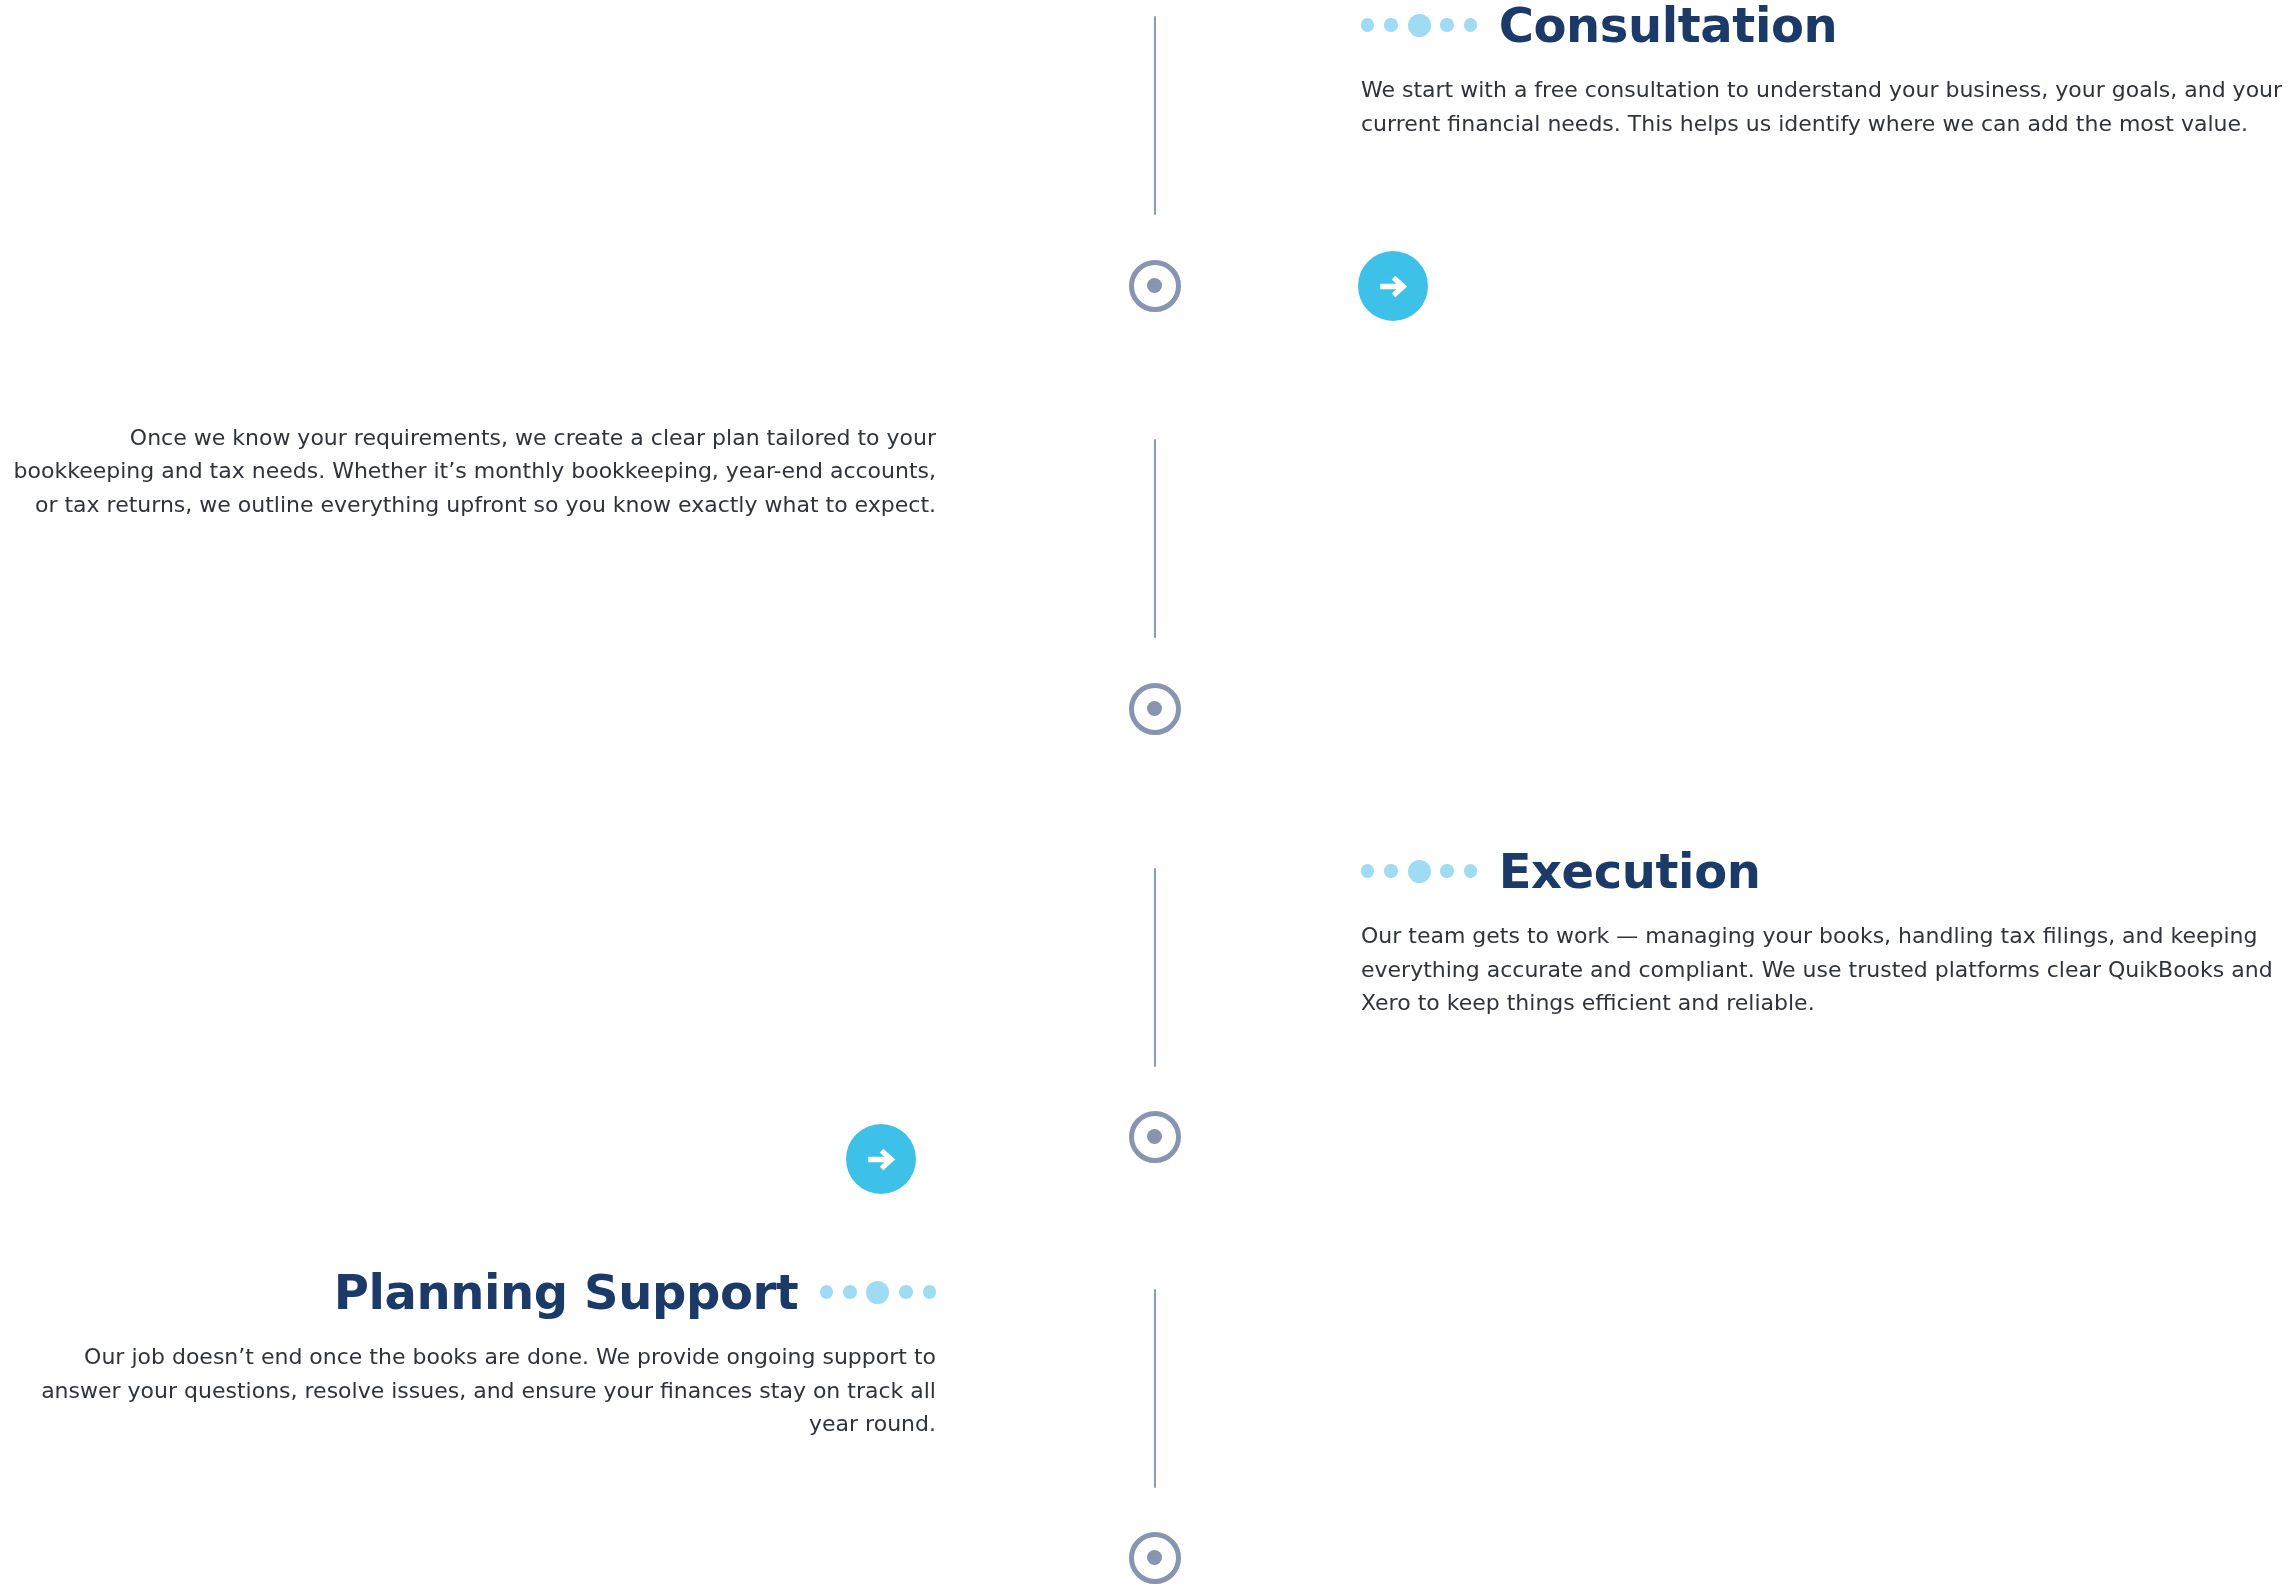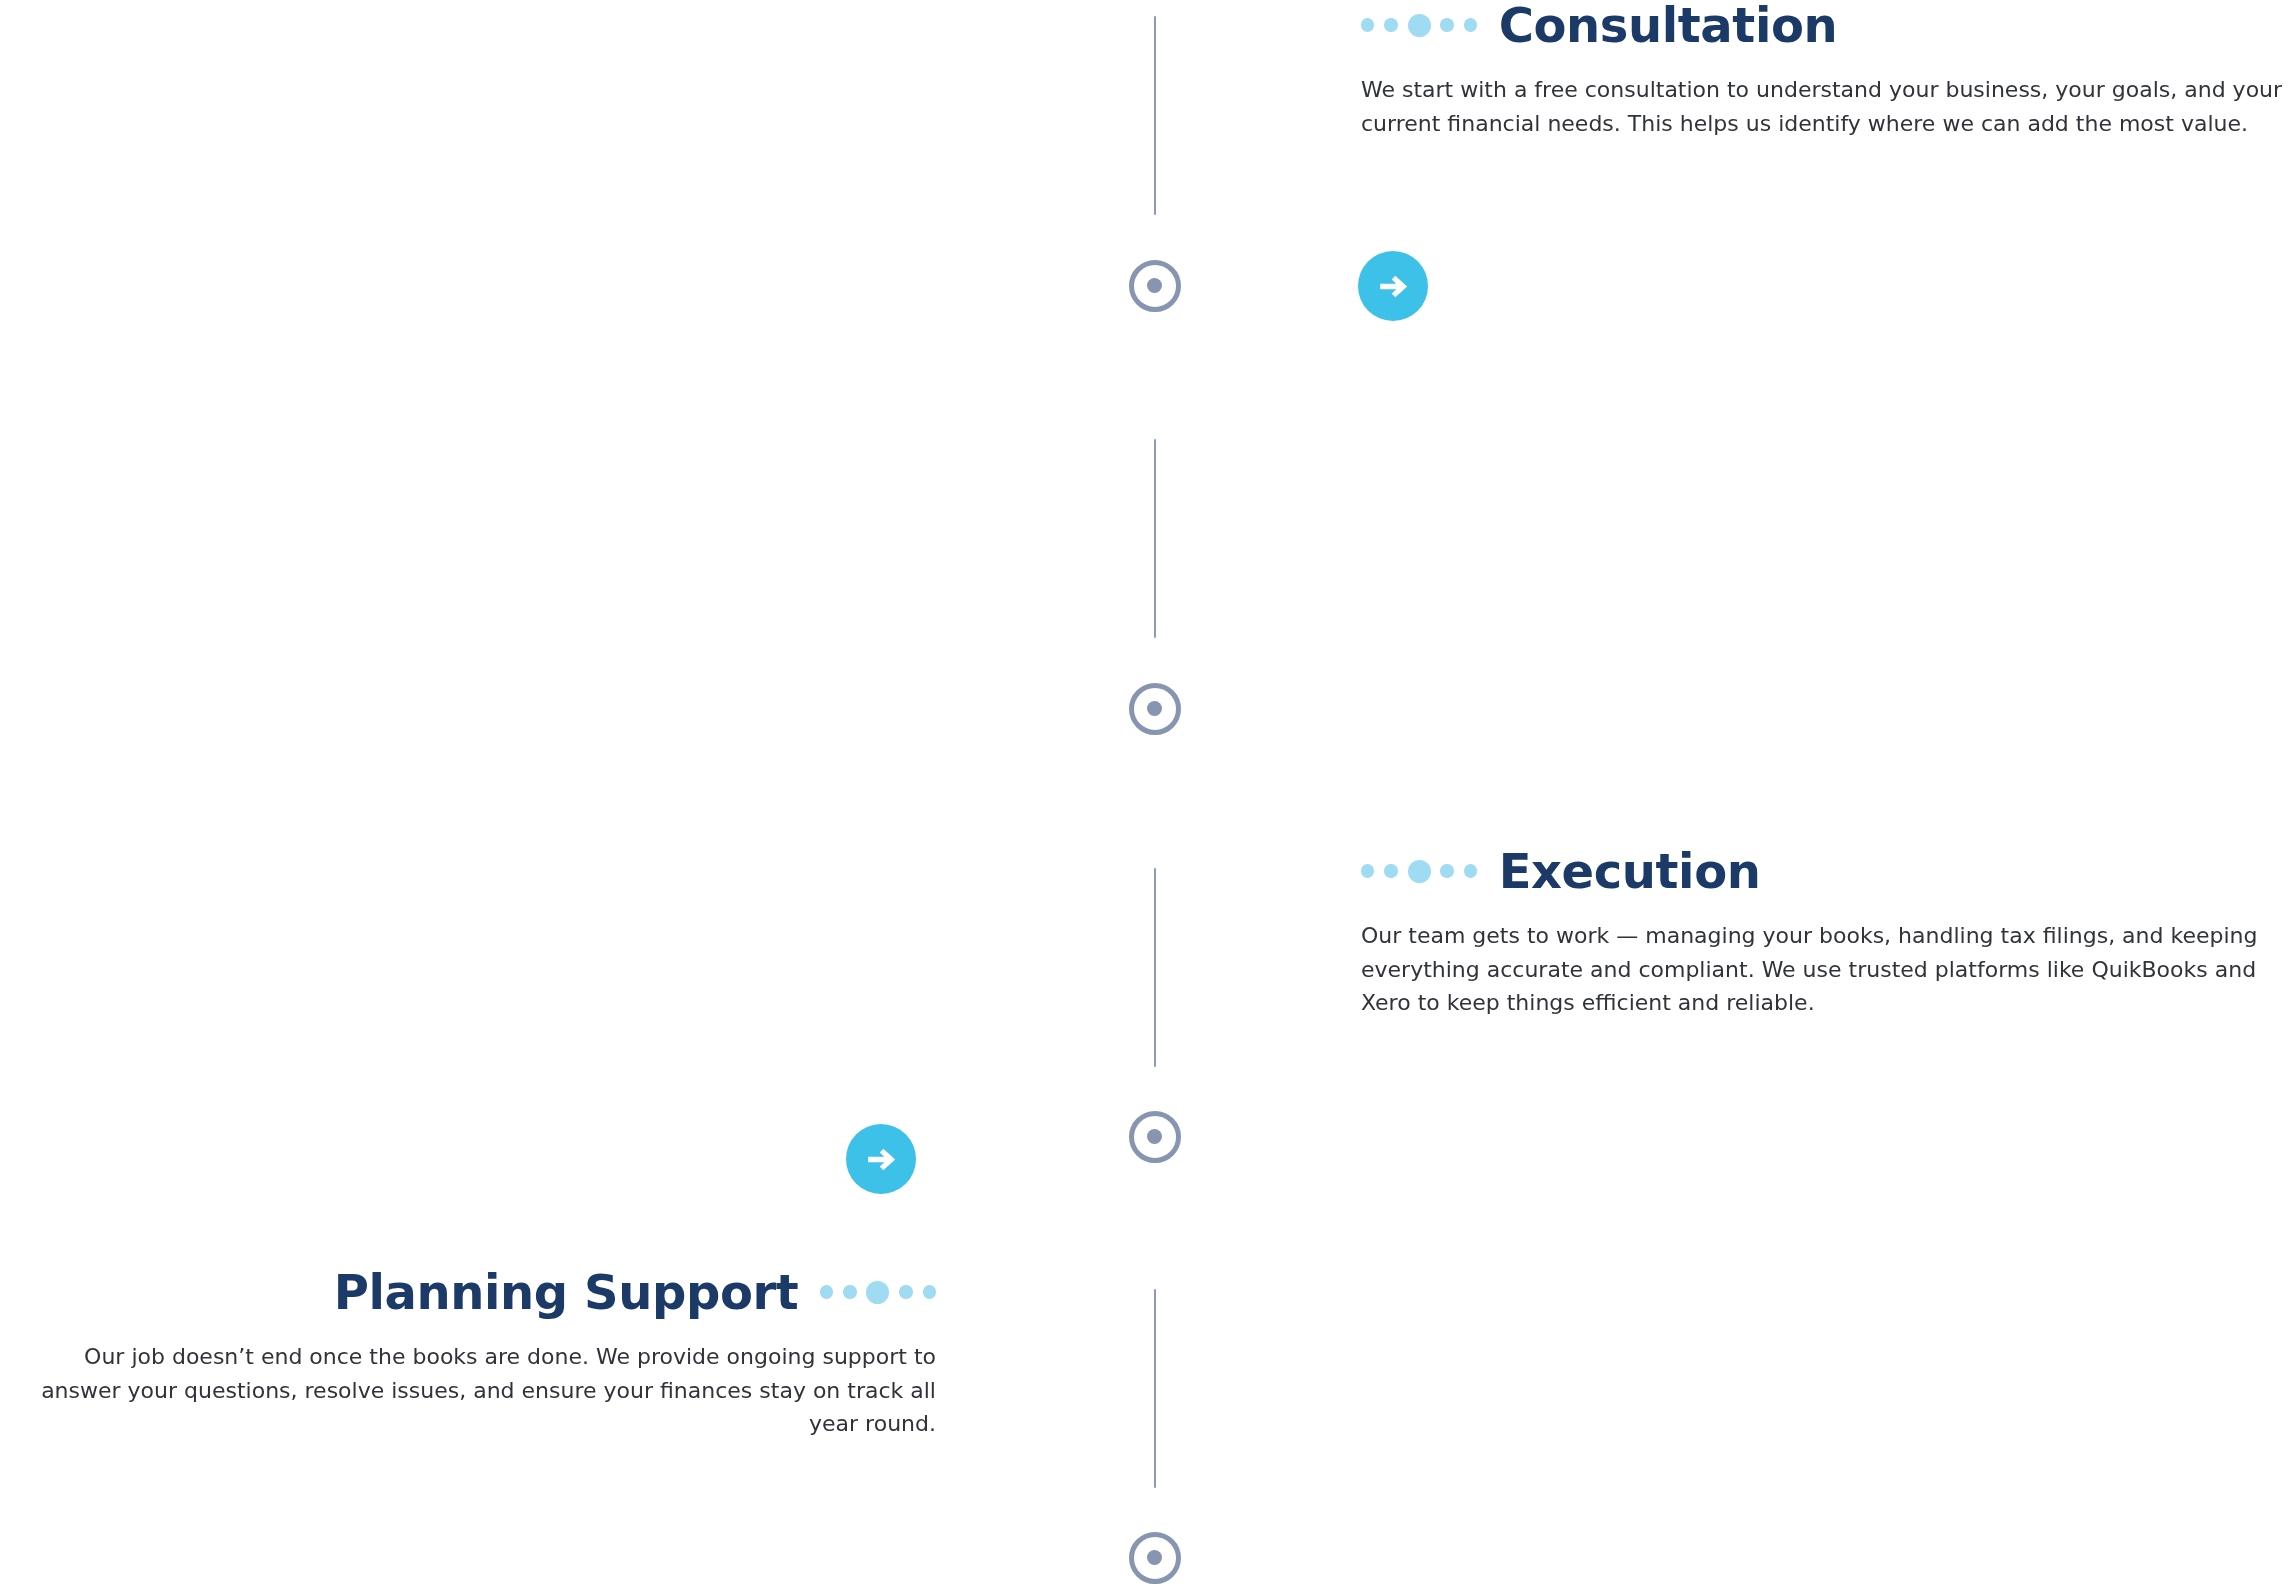--- a/index.html
+++ b/index.html
@@ -204,20 +204,21 @@
 
   <div class="row" id="row-2">
     <div class="axis">
       <div class="axis-line"></div>
       <div class="axis-node">
         <span class="node-dot"></span>
       </div>
     </div>
 
     <div class="content side-left">
+      <p class="step-body">Once we know your requirements, we create a clear plan tailored to your bookkeeping and tax needs. Whether it’s monthly bookkeeping, year-end accounts, or tax returns, we outline everything upfront so you know exactly what to expect.</p>
     </div>
 
     <button class="arrow-btn">
       <span>
         <svg width="39" height="39" viewBox="0 0 44 44" aria-hidden="true">
           <path d="M7 22 H30 M22 12 L33 22 L22 32" fill="none" stroke="#ffffff" stroke-width="6" stroke-linecap="butt" stroke-linejoin="miter"></path>
         </svg>
       </span>
     </button>
   </div>
@@ -234,21 +235,21 @@
       <div class="head-line">
         <span class="dots">
           <i></i>
           <i></i>
           <i class="big"></i>
           <i></i>
           <i></i>
         </span>
         <h2 class="step-title">Execution</h2>
       </div>
-      <p class="step-body">Our team gets to work — managing your books, handling tax filings, and keeping everything accurate and compliant. We use trusted platforms like QuikBooks and Xero to keep things efficient and reliable.</p>
+      <p class="step-body">Our team gets to work — managing your books, handling tax filings, and keeping everything accurate and compliant. We use trusted platforms clear QuikBooks and Xero to keep things efficient and reliable.</p>
     </div>
 
   </div>
 
   <div class="row" id="row-4">
     <div class="axis">
       <div class="axis-line"></div>
       <div class="axis-node">
         <span class="node-dot"></span>
       </div>

